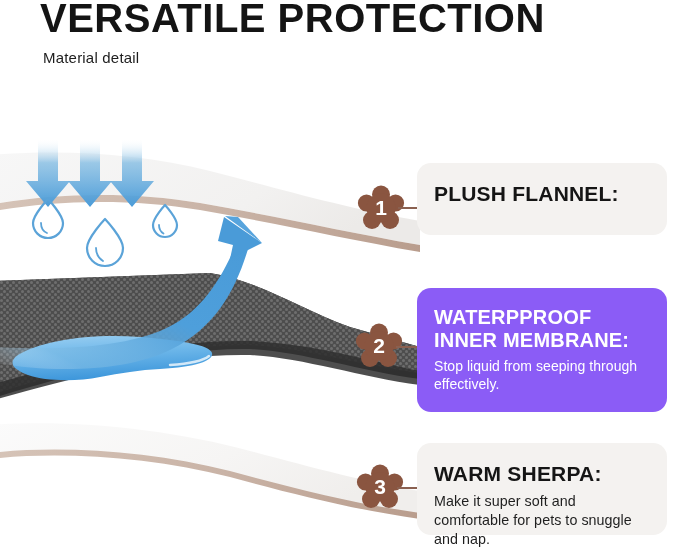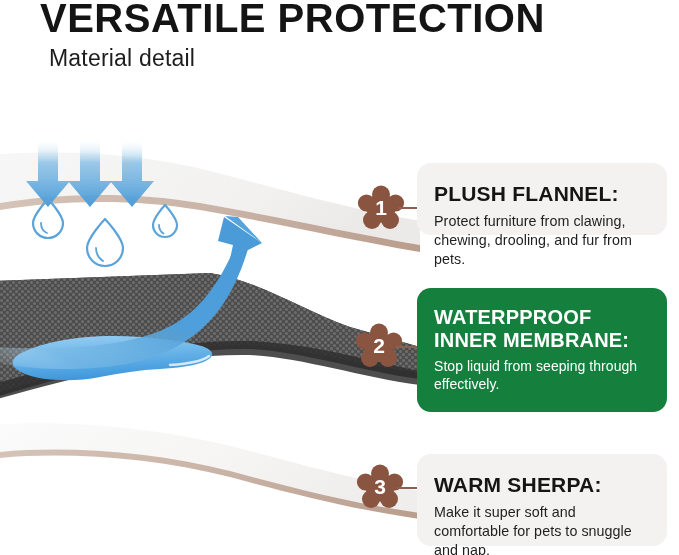--- a/index.html
+++ b/index.html
@@ -29,23 +29,23 @@
     top: -6px;
     font-size: 40px;
     font-weight: 700;
     letter-spacing: 0.5px;
     color: #141414;
     white-space: nowrap;
     line-height: 48px;
   }
   #page-subtitle {
     position: absolute;
-    left: 49px;
+    left: 43px;
     top: 44px;
-    font-size: 23px;
+    font-size: 15px;
     font-weight: 400;
     color: #1d1d1d;
     letter-spacing: 0.2px;
     line-height: 28px;
   }
 
   
   #illustration {
     position: absolute;
     left: 0;
@@ -96,21 +96,21 @@
     left: 417px;
     width: 250px;
     border-radius: 14px;
     box-sizing: border-box;
     padding: 18px 17px 16px 17px;
   }
   .card-light {
     background: #f4f2f0;
   }
   .card-dark {
-    background: #15803d;
+    background: #8b5cf6;
   }
   .card-title {
     font-size: 21px;
     font-weight: 700;
     color: #151515;
     letter-spacing: 0.2px;
     line-height: 25px;
     margin: 0 0 6px 0;
   }
   .card-dark .card-title {
@@ -129,21 +129,21 @@
   }
   .card-dark .card-body {
     color: #ffffff;
     font-weight: 400;
     font-size: 14px;
     line-height: 18px;
   }
 
   #card-1 { top: 163px; height: 72px; }
   #card-2 { top: 288px; height: 124px; }
-  #card-3 { top: 454px; height: 92px; }
+  #card-3 { top: 443px; height: 92px; }
 </style>
 </head>
 <body>
 
 <div id="header">
   <div id="page-title">VERSATILE PROTECTION</div>
   <div id="page-subtitle">Material detail</div>
 </div>
 
 <div id="illustration">
@@ -311,21 +311,20 @@
   </svg>
   <span class="badge-num">3</span>
 </div>
 
 <div class="connector" id="connector-1"></div>
 <div class="connector" id="connector-2"></div>
 <div class="connector" id="connector-3"></div>
 
 <div class="card card-light" id="card-1">
   <p class="card-title">PLUSH FLANNEL:</p>
-  <p class="card-body">Protect furniture from clawing, chewing, drooling, and fur from pets.</p>
 </div>
 
 <div class="card card-dark" id="card-2">
   <p class="card-title">WATERPPROOF INNER MEMBRANE:</p>
   <p class="card-body">Stop liquid from seeping through effectively.</p>
 </div>
 
 <div class="card card-light" id="card-3">
   <p class="card-title">WARM SHERPA:</p>
   <p class="card-body">Make it super soft and comfortable for pets to snuggle and nap.</p>

